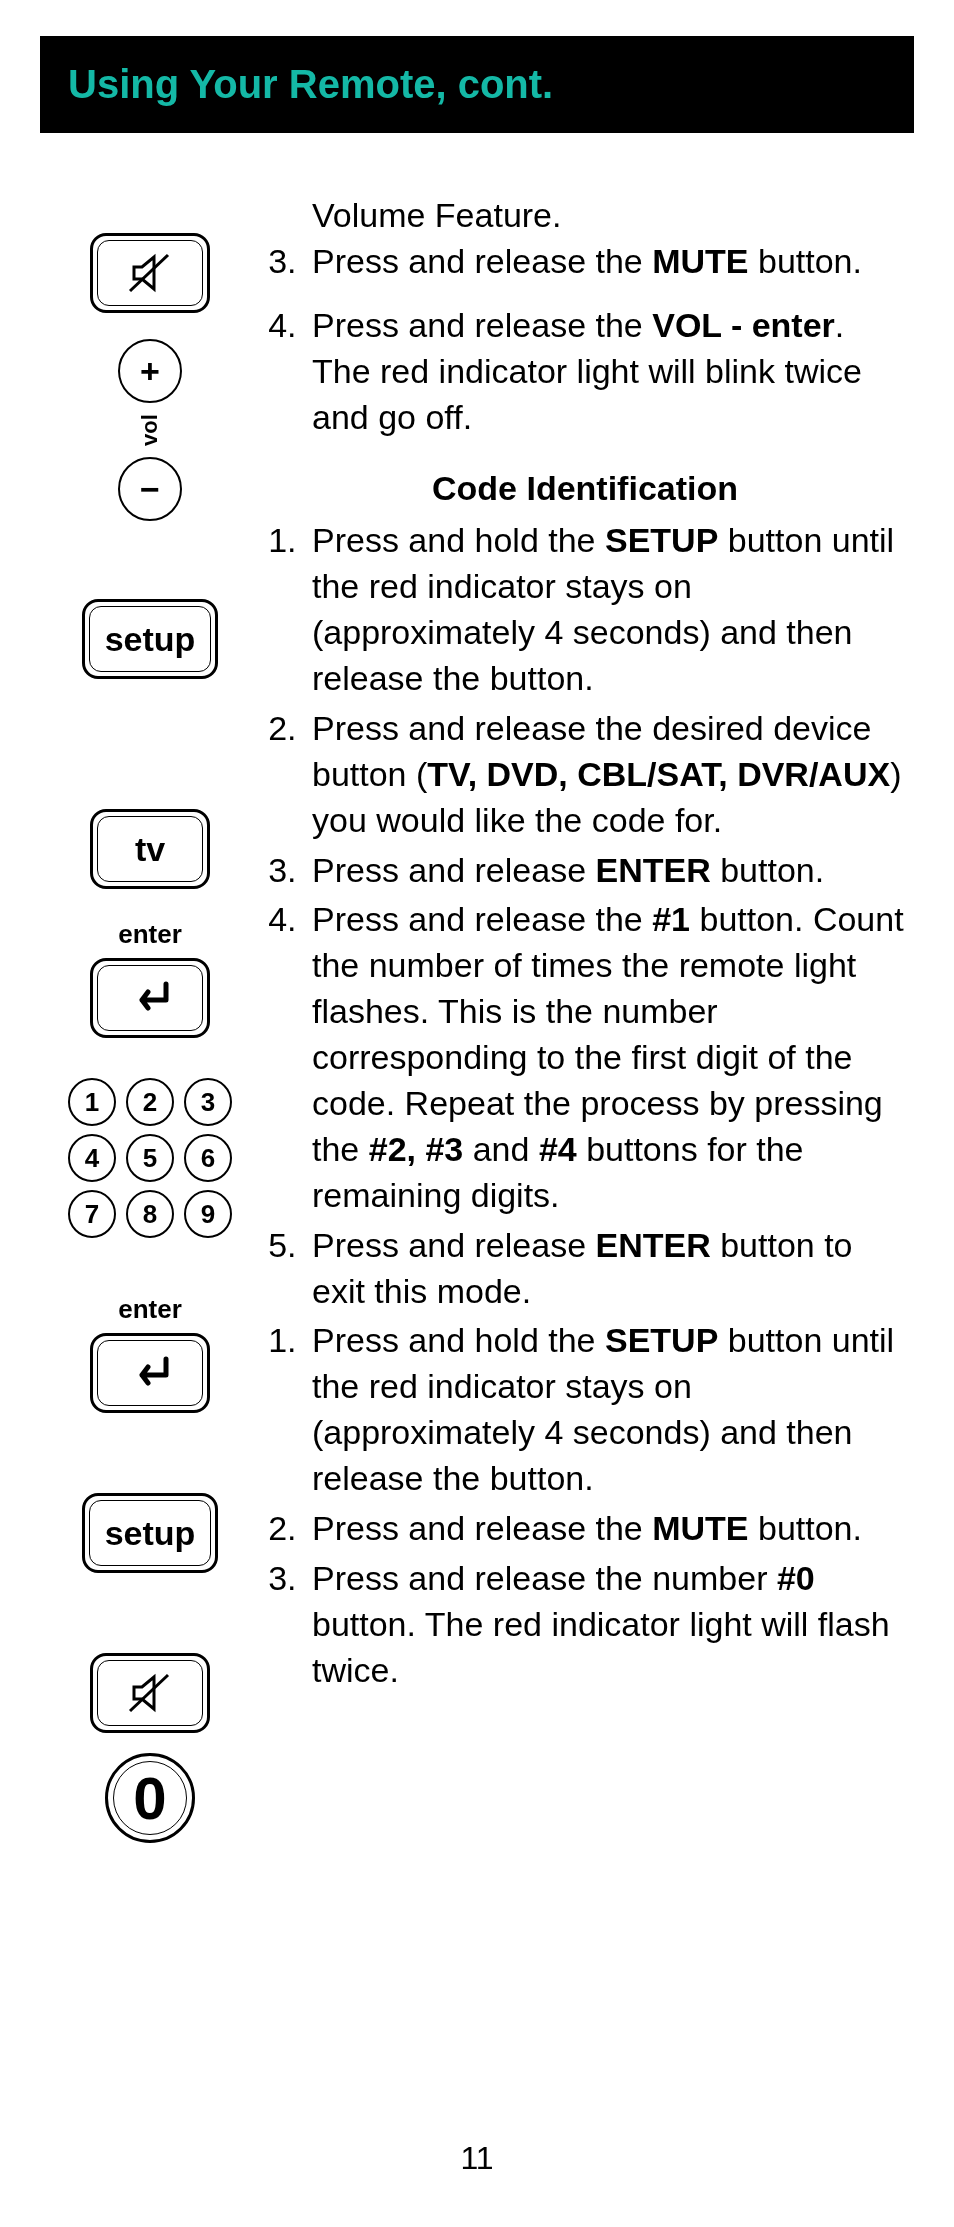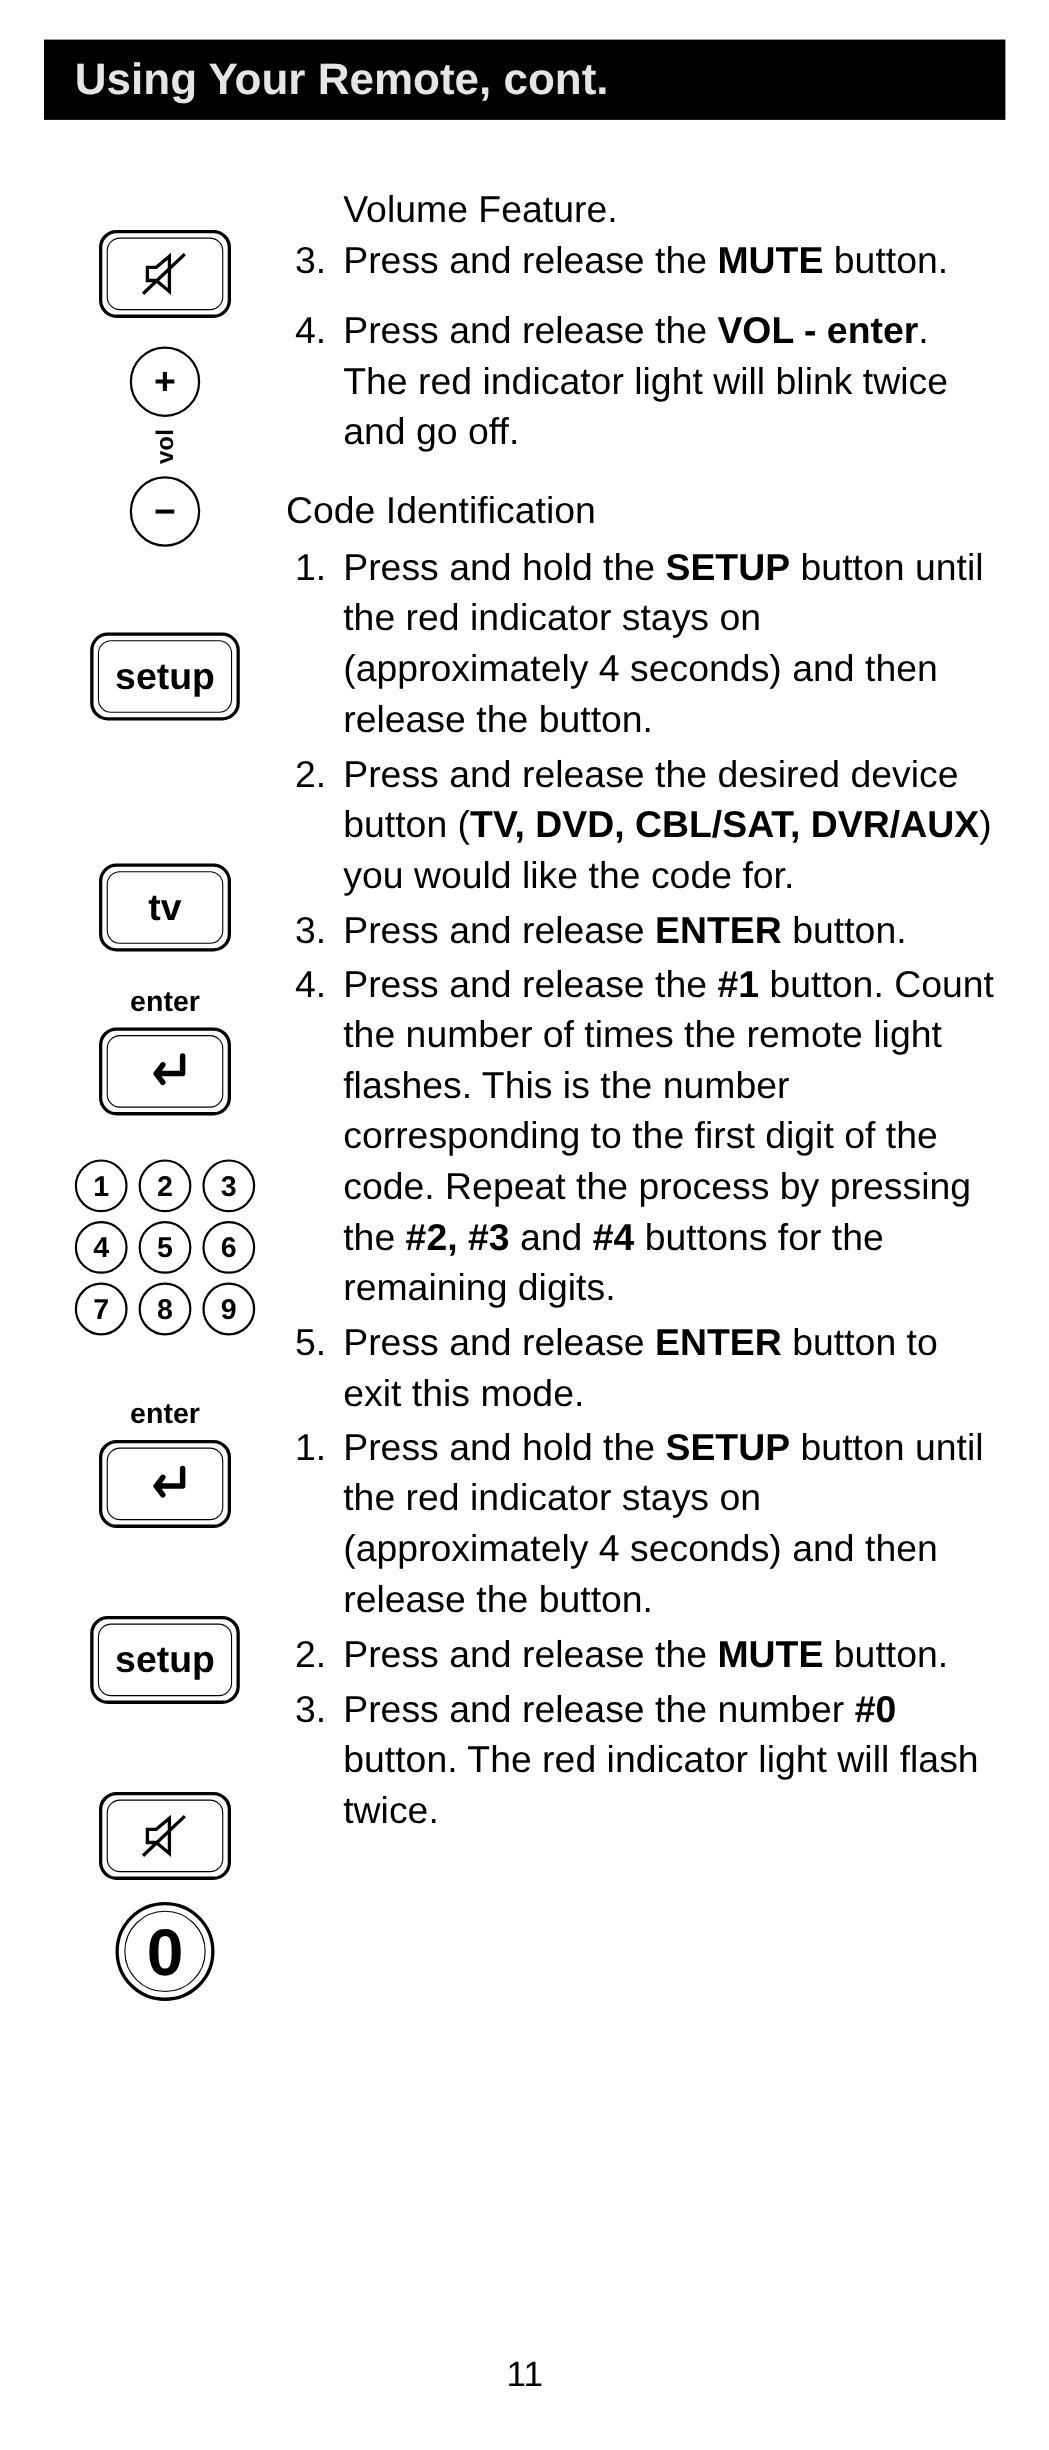--- a/index.html
+++ b/index.html
@@ -12,24 +12,24 @@
     color: #000;
   }
   .page {
     width: 954px;
     padding: 36px 40px 60px 40px;
     min-height: 2227px;
     position: relative;
   }
   .header-bar {
     background: #000;
-    color: #e5e5e5;
+    color: #14b8a6;
     font-weight: 700;
     font-size: 40px;
-    padding: 14px 28px;
+    padding: 26px 28px;
     margin-bottom: 60px;
   }
   .columns {
     display: flex;
     align-items: flex-start;
   }
   .left-col {
     width: 220px;
     flex: 0 0 220px;
     display: flex;
@@ -85,21 +85,21 @@
   .vol-group { display:flex; flex-direction:column; align-items:center; gap:10px;}
   .vol-label { transform: rotate(-90deg); font-size:22px; font-weight:700; margin:4px 0;}
   .keypad { display:grid; grid-template-columns: repeat(3, 48px); gap:8px 10px;}
   .key {
     width:48px;height:48px;border:2px solid #000;border-radius:50%;
     display:flex;align-items:center;justify-content:center;
     font-size:26px;font-weight:700;
   }
   .small-label { font-size:26px; font-weight:700; margin:6px 0 8px;}
   
-  .section-h { font-weight:400; margin:26px 0 6px; }
+  .section-h { font-weight:700; margin:26px 0 6px;text-align:center; }
   ol.steps { margin:0; padding-left:46px;}
   ol.steps li { margin:0 0 4px 0; padding-left:6px;}
   b { font-weight:700;margin-top:32px; }
   .page-num {
     position:absolute;
     bottom:50px; left:0; right:0;
     text-align:center;
     font-size:32px;
     margin-top:38px;
   }

